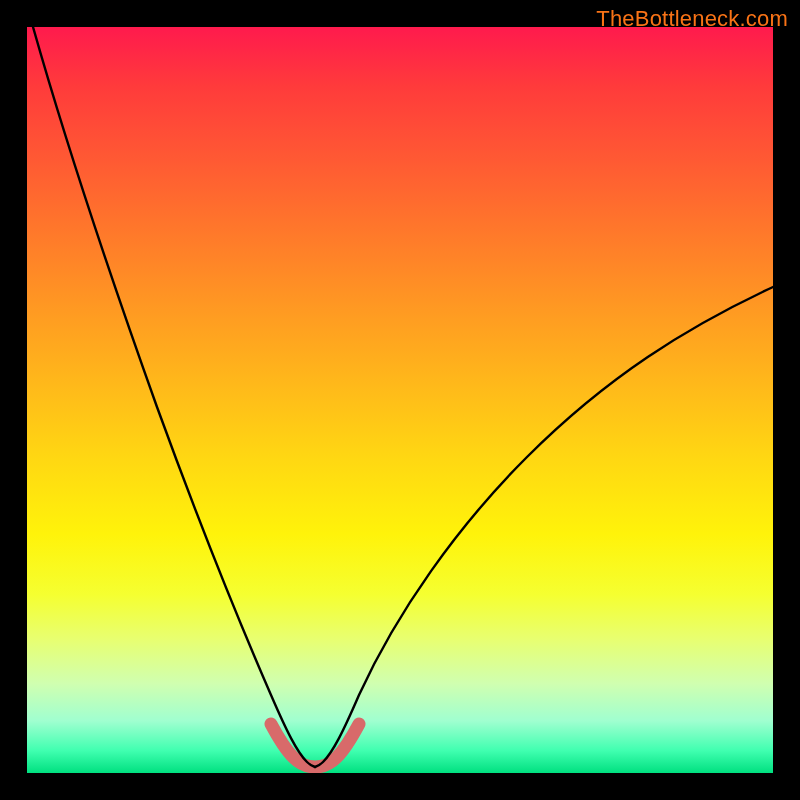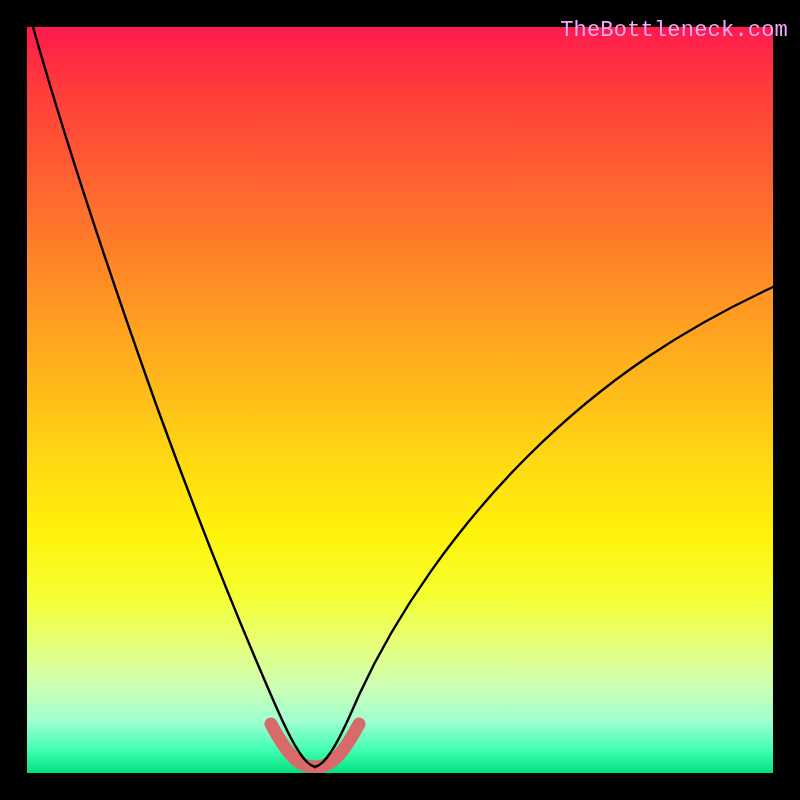--- a/index.html
+++ b/index.html
@@ -6,28 +6,27 @@
   body {
     width: 800px;
     height: 800px;
     background: #000;
     position: relative;
     font-family: Arial, Helvetica, sans-serif;
     overflow: hidden;
   }
   .watermark {
     position: absolute;
-    top: 18px;
+    top: 6px;
     right: 12px;
-    color: #f0abfc;
+    color: #f97316;
     font-size: 22px;
     font-weight: 400;
     z-index: 10;
     letter-spacing: 0.2px;
-    font-family: Liberation Mono, monospace;
   }
   .plot-area {
     position: absolute;
     left: 27px;
     top: 27px;
     width: 746px;
     height: 746px;
     background: linear-gradient(to bottom,
       #ff1a4d 0%,
       #ff3b3b 8%,

